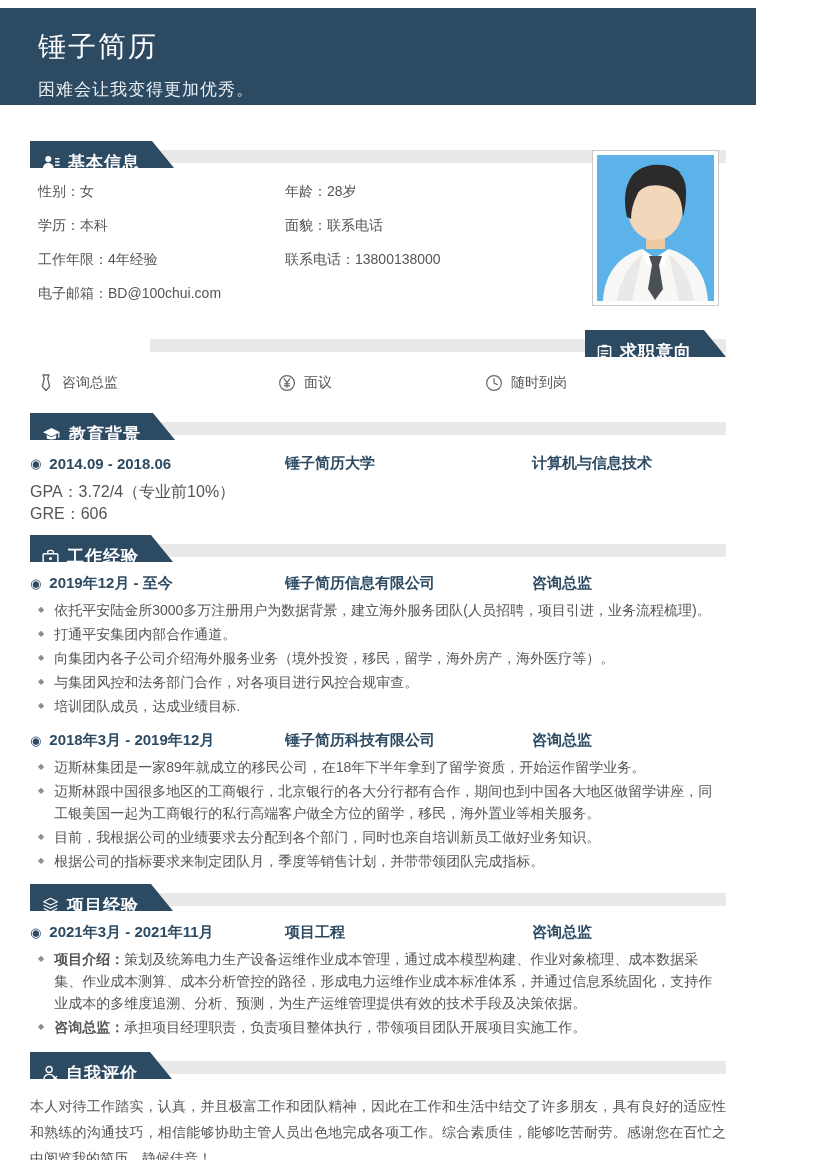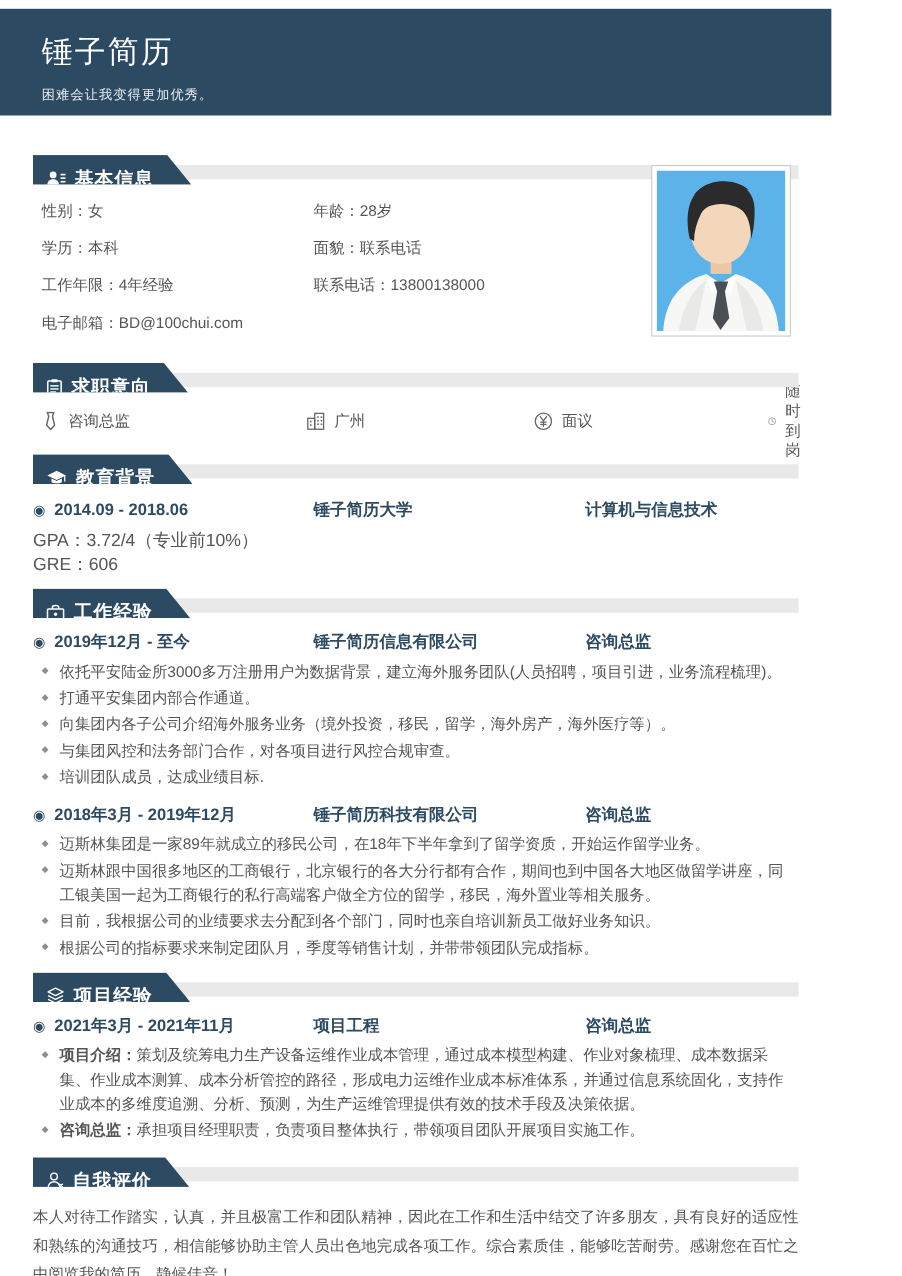--- a/index.html
+++ b/index.html
@@ -3,21 +3,21 @@
 <meta charset="utf-8">
 <style>
   * { margin:0; padding:0; box-sizing:border-box; }
   html,body { background:#fff; }
   body { font-family:"Liberation Sans","DejaVu Sans",sans-serif; }
   .page { position:relative; width:756px; height:1160px; background:#fff; overflow:hidden; }
 
   
   .top-header { margin-top:8px; height:97px; background:#2d4a63; padding:20px 0 0 38px; }
   .top-title { color:#fff; font-size:28px; font-weight:400; letter-spacing:2px; }
-  .top-subtitle { color:#e8edf2; font-size:12px; margin-top:12px; letter-spacing:1px;font-family:Liberation Serif, serif; }
+  .top-subtitle { color:#e8edf2; font-size:17px; margin-top:12px; letter-spacing:1px;font-family:Liberation Serif, serif; }
 
   .content { padding:0 30px; position:relative; }
 
   
   .banner-row { position:relative; height:27px; }
   .banner-track { position:absolute; left:120px; right:0; top:9px; height:13px; background:#e9e9e9; z-index:0; }
   .flag { position:relative; z-index:1; display:inline-flex; align-items:center; gap:8px;
           height:27px; padding:16px 34px 0 12px; background:#2d4a63; color:#fff;
           font-size:17px; font-weight:bold; letter-spacing:1px;
           clip-path:polygon(0 0, calc(100% - 22px) 0, 100% 100%, 0 100%); }
@@ -47,21 +47,21 @@
   .bullets { margin-top:6px; }
   .bullet { display:flex; gap:10px; padding-left:8px; margin:2px 0; }
   .bmark { color:#8a8f96; font-size:8px; line-height:22px; flex:0 0 auto; }
   .btext { font-size:14px; color:#555; line-height:22px; }
   .btext b { color:#555; }
 
   .para { margin-top:14px; font-size:14px; color:#555; line-height:26px; text-align:justify; }
 
   
   .mt-banner-basic { margin-top:36px; }
-  .mt-banner-intent { margin-top:20px; }
+  .mt-banner-intent { margin-top:20px;text-align:right; }
   .mt-banner-edu { margin-top:20px; }
   .mt-banner-work { margin-top:10px; }
   .mt-banner-proj { margin-top:12px; }
   .mt-banner-self { margin-top:14px; }
   .mt-entry { margin-top:12px; }
   .mt-entry2 { margin-top:14px; }
 </style>
 </head>
 <body>
 
@@ -129,35 +129,20 @@
     </div>
     <div class="intent-row">
       <div class="intent-item">
         <svg width="16" height="18" viewBox="0 0 16 18">
           <path d="M5,1 L11,1 L9.7,4.4 L11.6,12.5 L8,16.5 L4.4,12.5 L6.3,4.4 Z" fill="none" stroke="#666" stroke-width="1.3" stroke-linejoin="round"></path>
         </svg>
         <span>咨询总监</span>
       </div>
       <div class="intent-item">
         <svg width="18" height="18" viewBox="0 0 20 20">
-          <rect x="2" y="7" width="7" height="11" fill="none" stroke="#666" stroke-width="1.3"></rect>
-          <rect x="9" y="2" width="9" height="16" fill="none" stroke="#666" stroke-width="1.3"></rect>
-          <rect x="11.5" y="5" width="1.6" height="1.6" fill="#666"></rect>
-            <rect x="15" y="5" width="1.6" height="1.6" fill="#666"></rect>
-          <rect x="11.5" y="8.6" width="1.6" height="1.6" fill="#666"></rect>
-            <rect x="15" y="8.6" width="1.6" height="1.6" fill="#666"></rect>
-          <rect x="11.5" y="12.2" width="1.6" height="1.6" fill="#666"></rect>
-            <rect x="15" y="12.2" width="1.6" height="1.6" fill="#666"></rect>
-          <rect x="4.2" y="9.5" width="1.6" height="1.6" fill="#666"></rect>
-            <rect x="4.2" y="13" width="1.6" height="1.6" fill="#666"></rect>
-        </svg>
-        <span>广州</span>
-      </div>
-      <div class="intent-item">
-        <svg width="18" height="18" viewBox="0 0 20 20">
           <circle cx="10" cy="10" r="8.2" fill="none" stroke="#666" stroke-width="1.3"></circle>
           <path d="M6.8,5.2 L10,9.6 L13.2,5.2 M10,9.6 V15 M7.2,10.8 H12.8 M7.2,13 H12.8" fill="none" stroke="#666" stroke-width="1.3" stroke-linecap="round"></path>
         </svg>
         <span>面议</span>
       </div>
       <div class="intent-item">
         <svg width="18" height="18" viewBox="0 0 20 20">
           <circle cx="10" cy="10" r="8.2" fill="none" stroke="#666" stroke-width="1.3"></circle>
           <path d="M10,5.2 V10 L13.6,11.8" fill="none" stroke="#666" stroke-width="1.3" stroke-linecap="round"></path>
         </svg>

